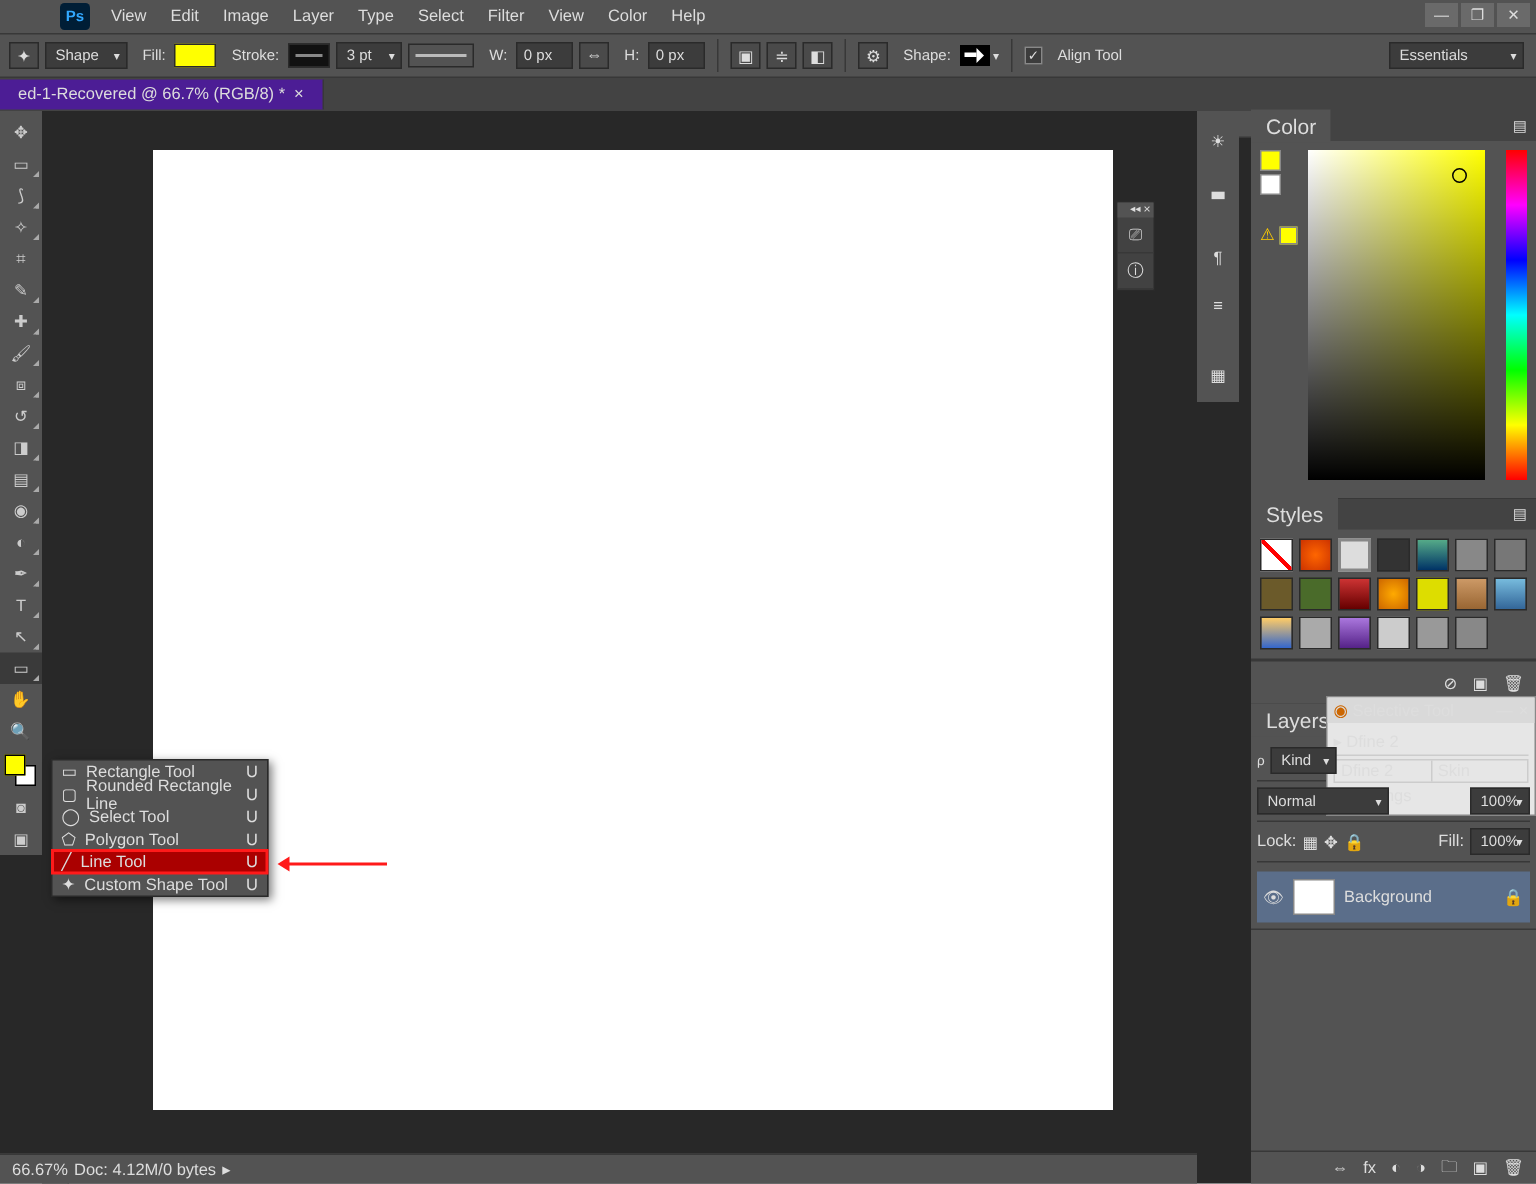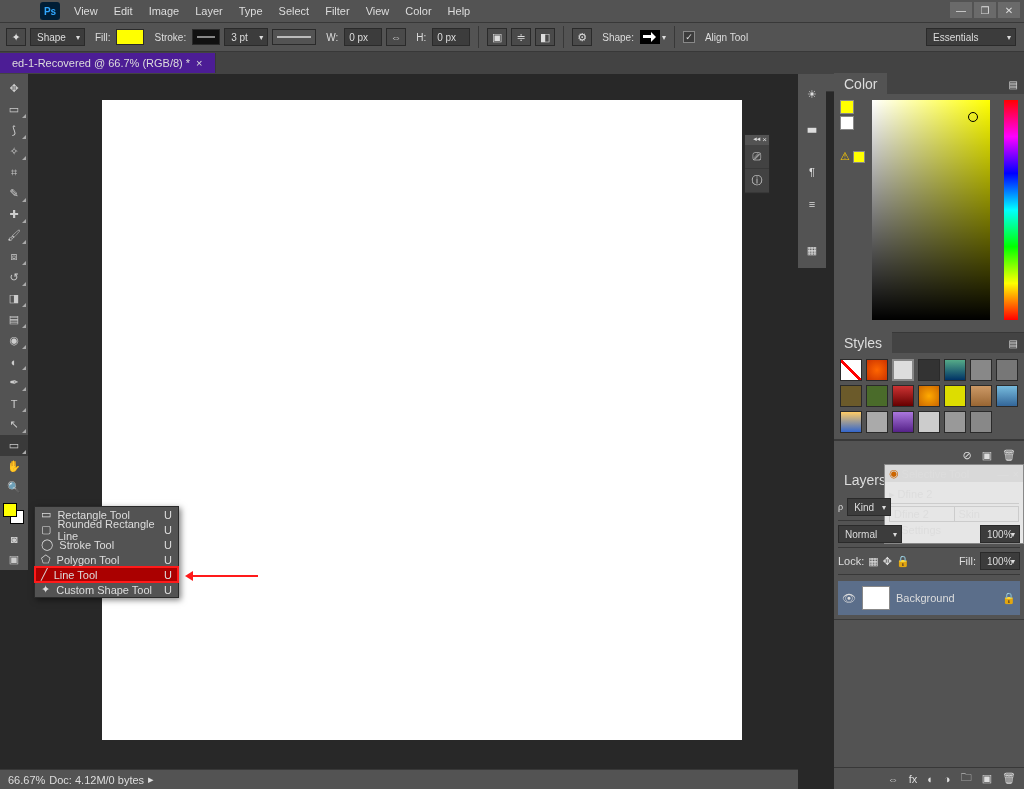--- a/index.html
+++ b/index.html
@@ -277,21 +277,21 @@
         <div class="layer-ctrls">
           <span style="font-size:9px">ρ</span>
           <div class="opt-sel" style="width:44px">Kind</div>
           <span>▦</span>
           <span>◐</span>
           <span>T</span>
           <span>▭</span>
           <span>◫</span>
         </div>
         <div class="layer-ctrls">
-          <div class="opt-sel" style="width:64px">Normal</div>
+          <div class="opt-sel" style="width:88px">Normal</div>
           <span style="margin-left:auto">Opacity:</span>
           <div class="opt-sel" style="width:40px">100%</div>
         </div>
         <div class="layer-ctrls">
           <span>Lock:</span>
           <span>▦</span>
           <span>✥</span>
           <span>🔒</span>
           <span style="margin-left:auto">Fill:</span>
           <div class="opt-sel" style="width:40px">100%</div>
@@ -321,21 +321,21 @@
       <span>Rectangle Tool</span>
       <span class="fly-key">U</span>
     </div>
     <div class="fly-item">
       <span>▢</span>
       <span>Rounded Rectangle Line</span>
       <span class="fly-key">U</span>
     </div>
     <div class="fly-item">
       <span>◯</span>
-      <span>Stroke Tool</span>
+      <span>Select Tool</span>
       <span class="fly-key">U</span>
     </div>
     <div class="fly-item">
       <span>⬠</span>
       <span>Polygon Tool</span>
       <span class="fly-key">U</span>
     </div>
     <div class="fly-item hl">
       <span>╱</span>
       <span>Line Tool</span>

